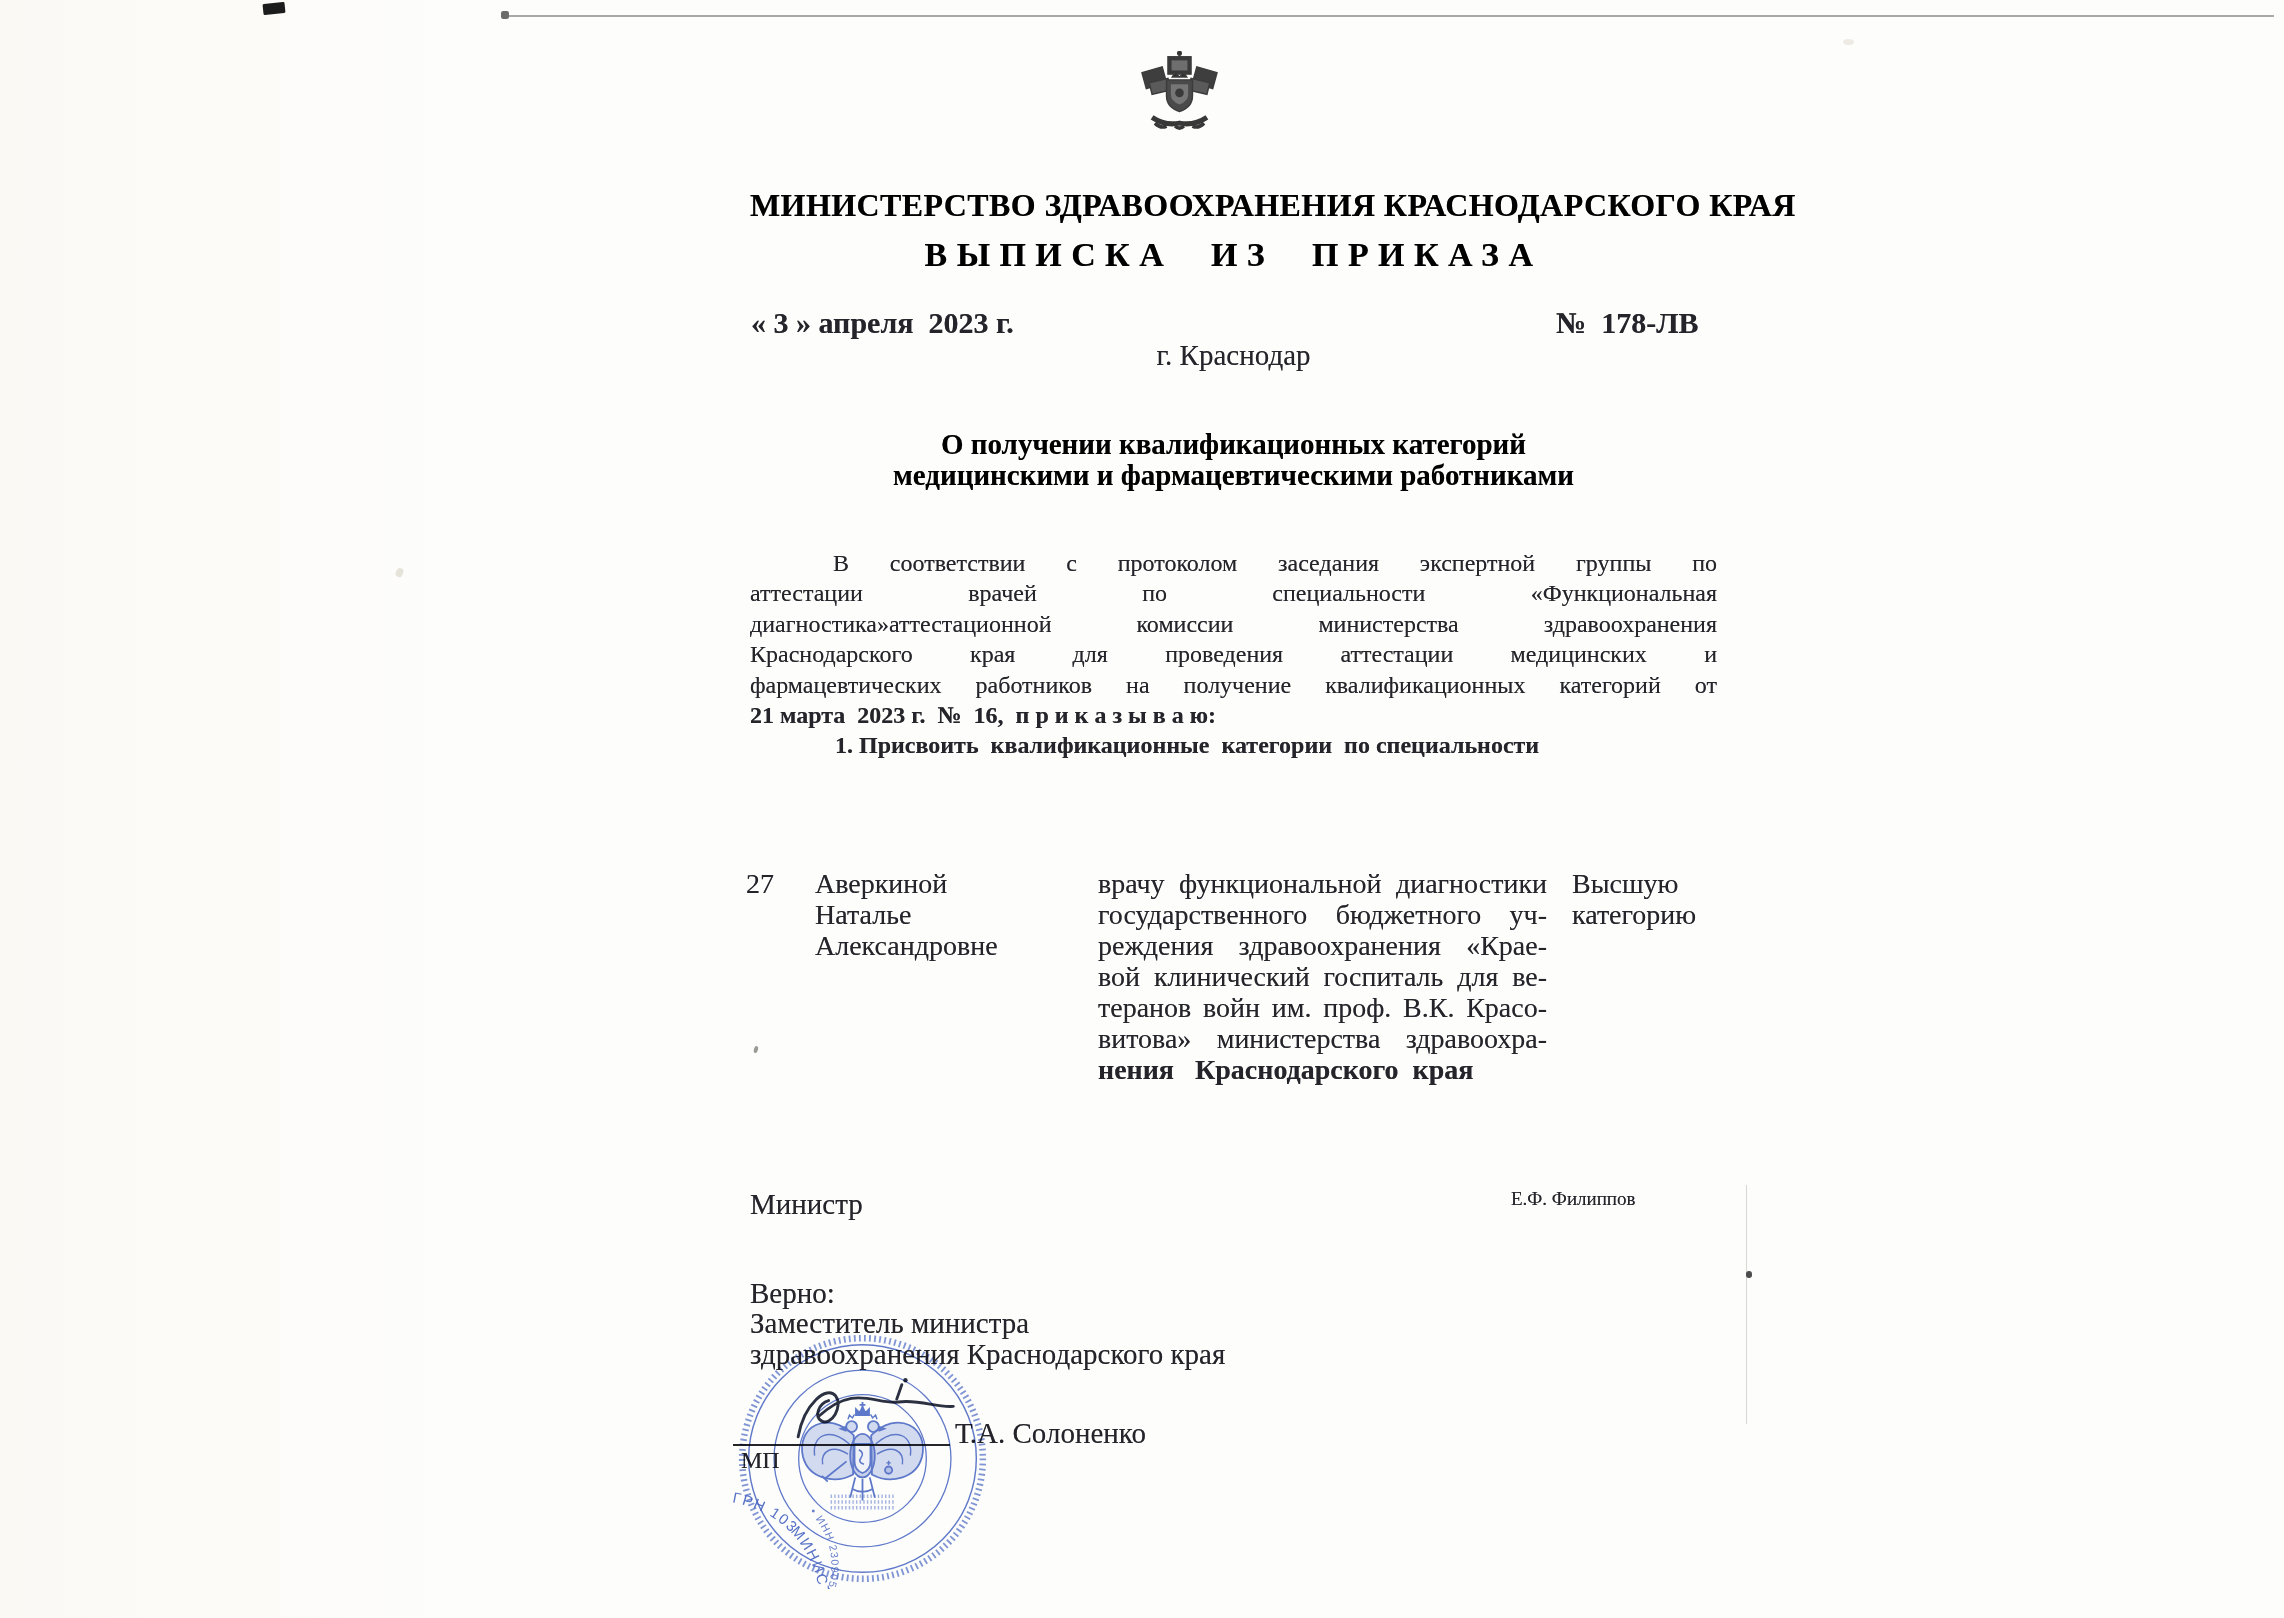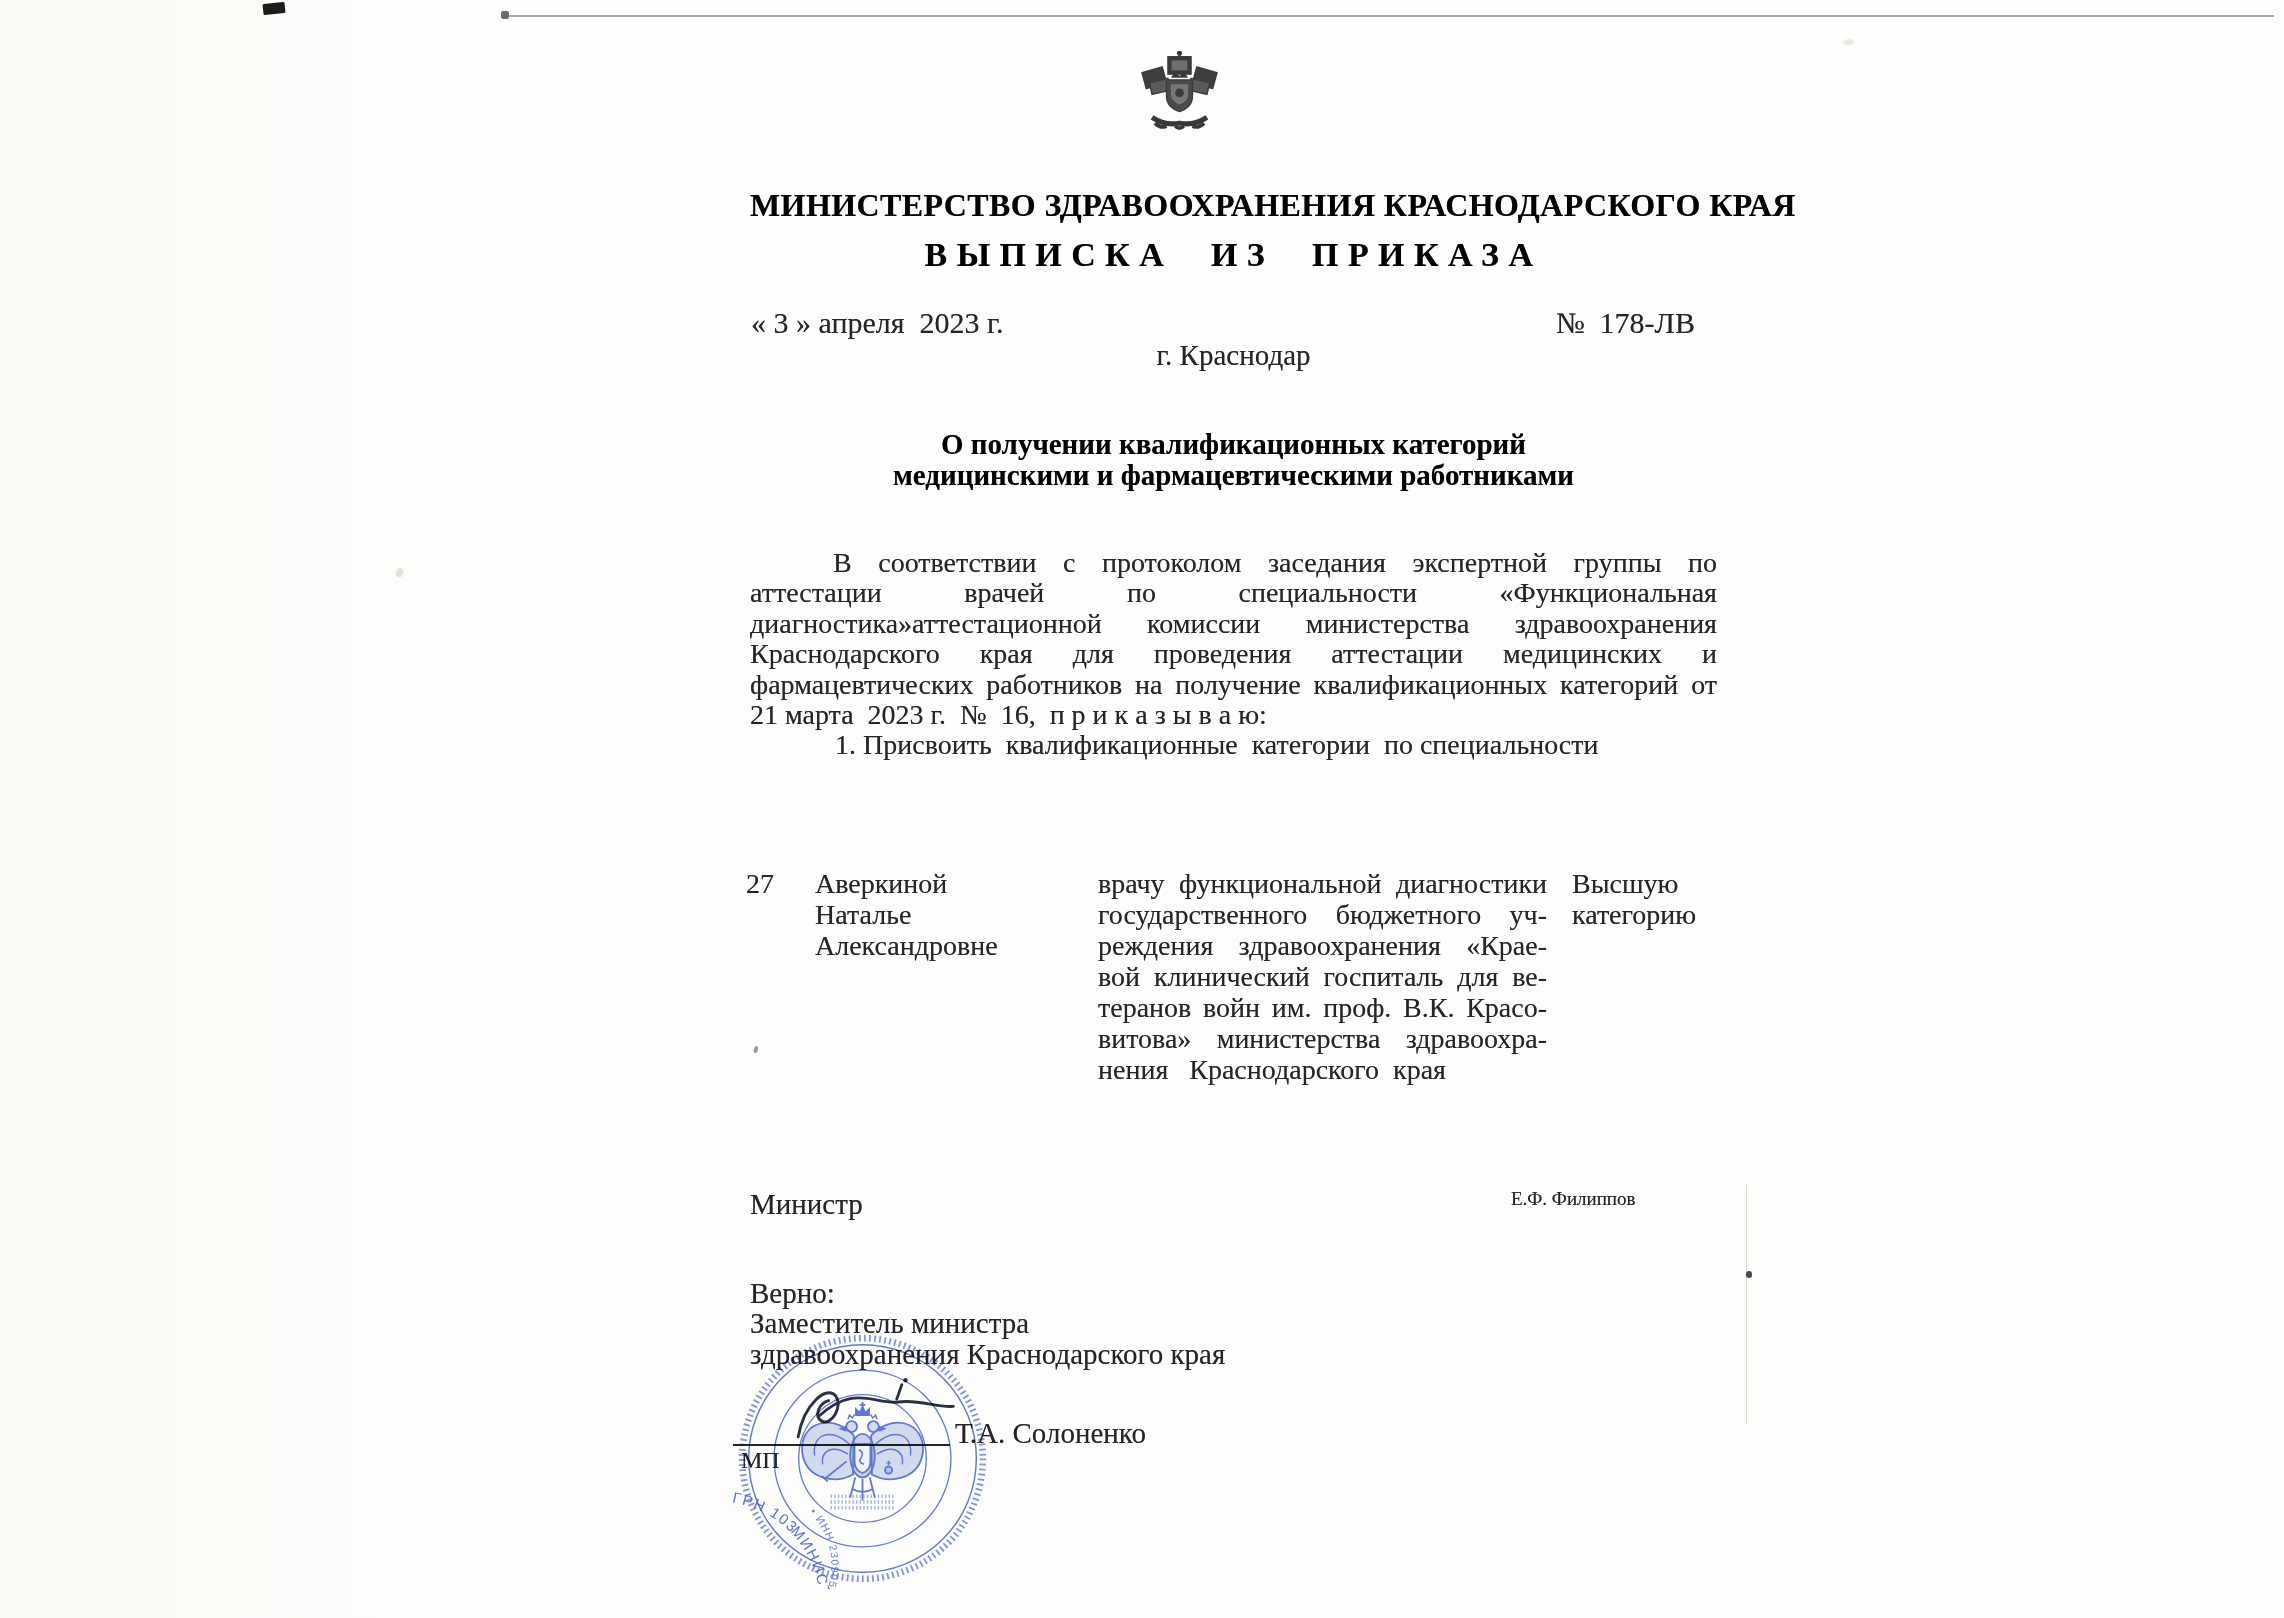--- a/index.html
+++ b/index.html
@@ -8,22 +8,22 @@
     background:#fdfdfc;
     font-family:"Liberation Serif", serif;
     color:#24242a;
   }
   #page{position:absolute;inset:0;}
   .left-tint{position:absolute;left:0;top:0;width:540px;height:1618px;
     background:linear-gradient(90deg,#fbf9f4 0%,#fdfdfc 85%);pointer-events:none;}
   .t{position:absolute;white-space:nowrap;text-shadow:0 0 0.5px rgba(40,40,46,.55);}
   .center-col{left:750px;width:967px;text-align:center;}
   .b{font-weight:bold;color:#000000;}
-  .pre{white-space:pre-wrap;}
-  .pl{position:absolute;left:750px;width:967px;font-size:28px;line-height:30px;height:30px;
+  .pre{white-space:pre-wrap;font-weight:bold;}
+  .pl{position:absolute;left:750px;width:967px;font-size:24px;line-height:30px;height:30px;
       text-shadow:0 0 0.5px rgba(40,40,46,.55);}
   .just{text-align:justify;text-align-last:justify;}
   .tl{position:absolute;font-size:28px;line-height:31px;text-shadow:0 0 0.5px rgba(40,40,46,.5);}
   .scan-topline{position:absolute;left:505px;top:14.5px;width:1769px;height:2.2px;background:#a8a8a6;}
   .scan-topline-blob{position:absolute;left:501px;top:11px;width:8px;height:8px;background:#6b6b68;border-radius:2.2px;}
   .corner-mark{position:absolute;left:263px;top:2.9px;width:22px;height:11px;background:#1c1c1c;transform:rotate(-6deg);border-radius:1.4px;}
   .right-edge{position:absolute;left:1746px;top:1185px;width:1.4px;height:239px;background:#d9d7d0;}
   .speck1{position:absolute;left:396px;top:568px;width:6.5px;height:9.4px;background:#e6e3d9;transform:rotate(20deg);border-radius:40%;}
   .speck2{position:absolute;left:1746px;top:1271px;width:5.8px;height:6.5px;background:#4c4c4c;border-radius:50%;}
   .speck3{position:absolute;left:1843px;top:39px;width:11px;height:5.8px;background:#edebe3;border-radius:50%;}

